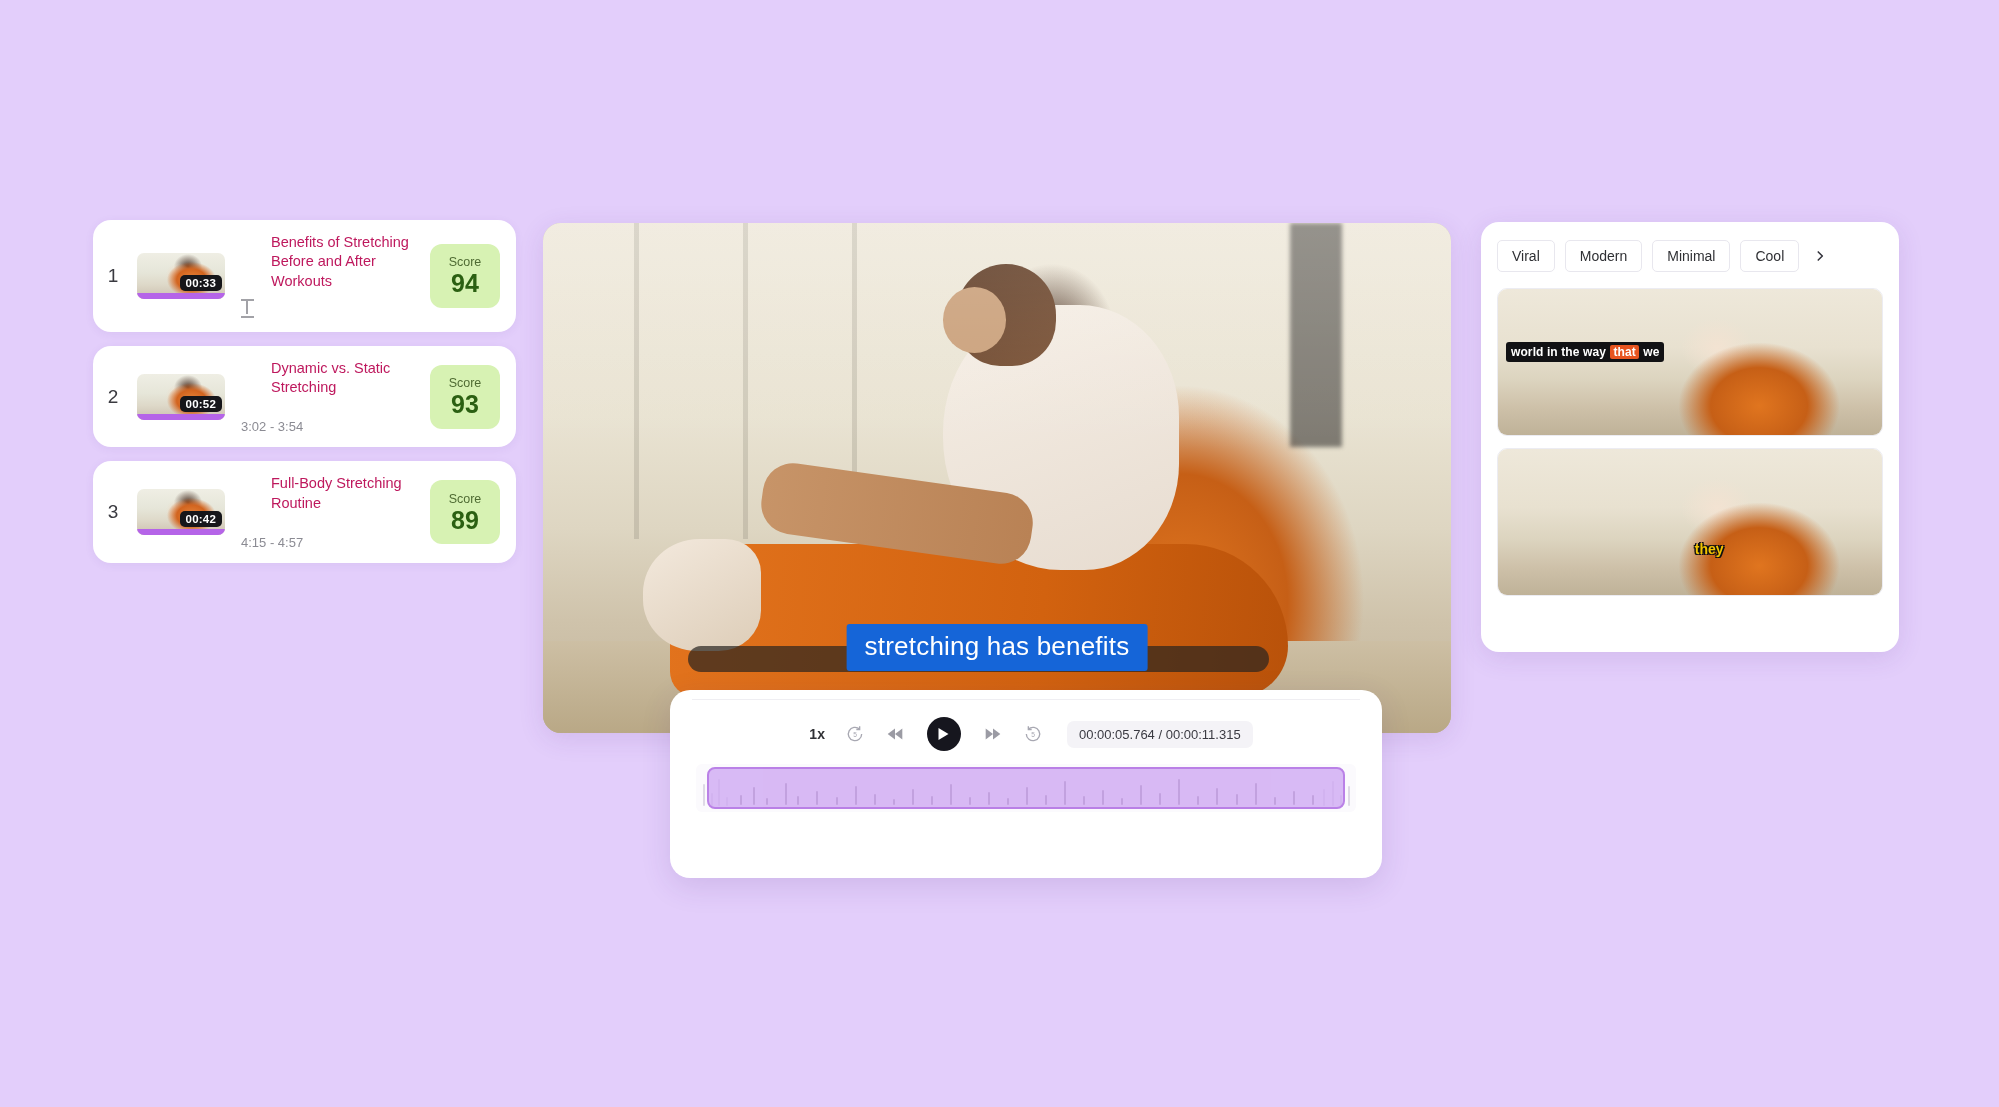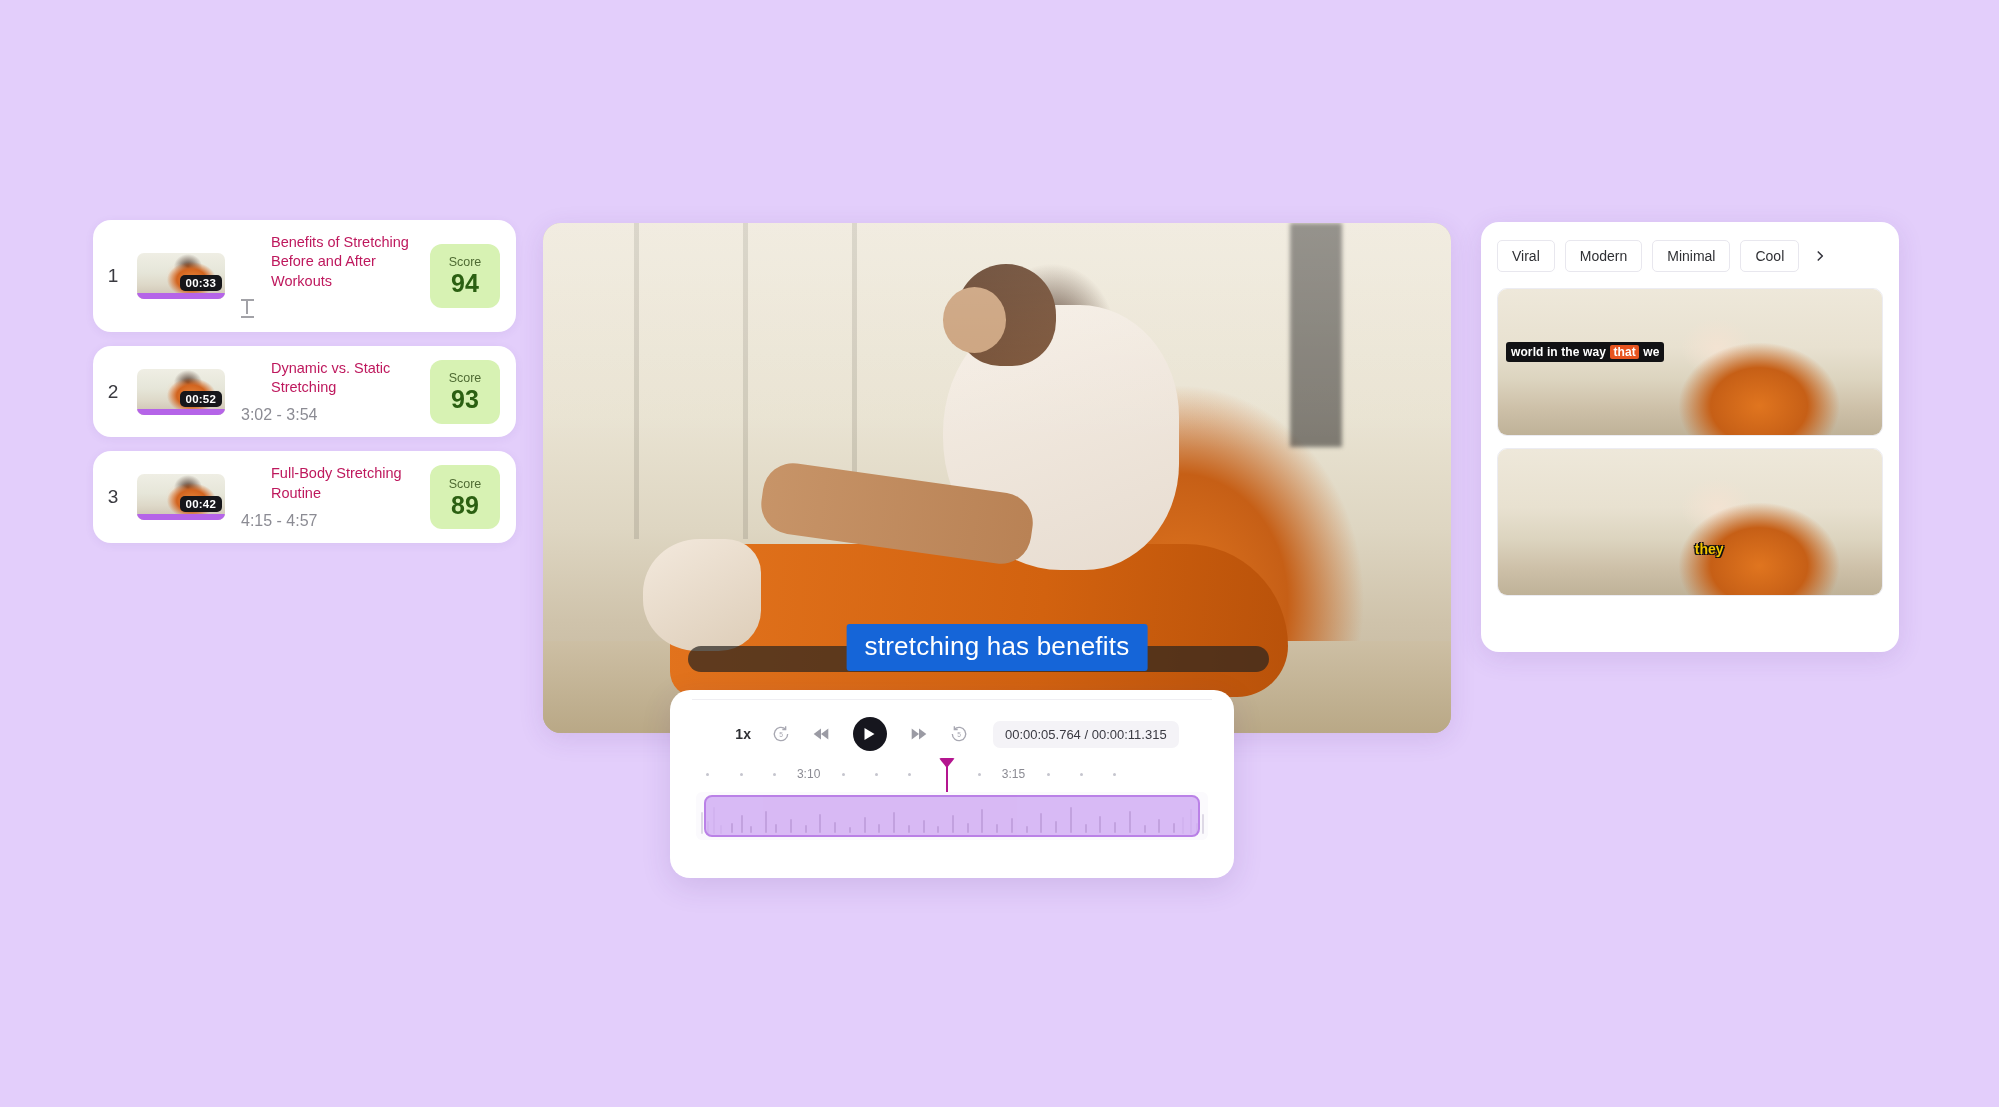--- a/index.html
+++ b/index.html
@@ -31,21 +31,21 @@
       linear-gradient(#efeee4 0%, #e6e6d9 42%, #ded9c9 68%, #cbbfae 100%);
   }
   .thumb-bar { position: absolute; left: 0; right: 0; bottom: 0; height: 6px; background: #b564e8; }
   .thumb-dur {
     position: absolute; right: 3px; bottom: 8px;
     background: #16161a; color: #fff; font-size: 11.5px; font-weight: 700;
     padding: 2px 6px; border-radius: 5px; letter-spacing: .2px;
   }
   .clip-meta { flex: 1 1 auto; min-width: 0; padding-left: 2px; }
   .clip-title { font-size: 14.5px; line-height: 1.33; color: #be185d; margin-left: 30px; }
-  .clip-sub { margin-top: 9px; font-size: 16px; color: #8b8b93; }
+  .clip-sub { margin-top: 22px; font-size: 13px; color: #8b8b93; }
   .caret-icon { display: inline-block; margin-top: 7px; width: 13px; height: 17px; position: relative; opacity: .62; }
   .caret-icon::before { content:""; position:absolute; left:5px; top:1px; width:2px; height:15px; background:#6a6a72; }
   .caret-icon::after { content:""; position:absolute; left:0; top:1px; width:13px; height:15px;
     border-top:2px solid #6a6a72; border-bottom:2px solid #6a6a72; }
   .score-badge {
     flex: 0 0 auto; width: 70px; height: 64px; border-radius: 12px;
     background: #d7f2b3; display: flex; flex-direction: column;
     align-items: center; justify-content: center; gap: 1px;
   }
   .score-label { font-size: 12.5px; color: #4f6b33; }
@@ -85,21 +85,21 @@
 
   .caption-main {
     position: absolute; left: 50%; transform: translateX(-50%);
     bottom: 62px; background: #1565d8; color: #fff;
     font-size: 26px; font-weight: 400; letter-spacing: .2px;
     padding: 7px 18px 9px; border-radius: 3px; white-space: nowrap;
   }
 
   
   .player-card {
-    position: absolute; left: 670px; top: 690px; width: 564px; height: 188px;
+    position: absolute; left: 670px; top: 690px; width: 712px; height: 188px;
     background: #ffffff; border-radius: 20px;
     box-shadow: 0 8px 30px rgba(80,40,130,.14);
     padding: 12px 22px 16px;
   }
   .player-divider { position:absolute; left:22px; right:22px; top:9px; height:1px; background:#efeef2; }
   .controls { display: flex; align-items: center; justify-content: center; gap: 0; height: 52px; margin-top: 6px; }
   .speed-btn { font-size: 14px; font-weight: 700; color: #2f3034; padding: 4px 10px; }
   .ctrl { display:flex; align-items:center; justify-content:center; width:40px; height:40px; color:#9b9ba4; }
   .ctrl svg { display:block; }
   .play-btn { width: 34px; height: 34px; border-radius: 50%; background: #16161e;
@@ -272,38 +272,20 @@
         <svg width="20" height="20" viewBox="0 0 24 24" fill="none" stroke="#a8a8b2" stroke-width="1.6">
           <path d="M4 12a8 8 0 1 0 2.6-5.9"></path>
             <path d="M6.4 2.6v4h4"></path>
           <text x="12" y="15" font-size="8" fill="#a8a8b2" stroke="none" text-anchor="middle" font-family="Liberation Sans">5</text>
         </svg>
       </div>
 
       <div class="time-readout">00:00:05.764 / 00:00:11.315</div>
     </div>
 
-    <div class="ruler">
-      <div class="tick-dot" style="left:2%"></div>
-      <div class="tick-dot" style="left:8.5%"></div>
-      <div class="tick-dot" style="left:15%"></div>
-      <div class="tick-lbl" style="left:22%">3:10</div>
-      <div class="tick-dot" style="left:28.5%"></div>
-      <div class="tick-dot" style="left:35%"></div>
-      <div class="tick-dot" style="left:41.5%"></div>
-      <div class="tick-dot" style="left:55%"></div>
-      <div class="tick-lbl" style="left:62%">3:15</div>
-      <div class="tick-dot" style="left:68.5%"></div>
-      <div class="tick-dot" style="left:75%"></div>
-      <div class="tick-dot" style="left:81.5%"></div>
-      <div class="playhead" style="left:49%">
-        <div class="head"></div>
-        <div class="stem"></div>
-      </div>
-    </div>
 
     <div class="wave-wrap">
       <div class="wave-bg">
         <i style="left:1%;height:22px"></i>
           <i style="left:2.2%;height:13px"></i>
           <i style="left:3.4%;height:27px"></i>
         <i style="left:4.6%;height:9px"></i>
           <i style="left:95%;height:17px"></i>
           <i style="left:96.4%;height:25px"></i>
         <i style="left:97.6%;height:11px"></i>

